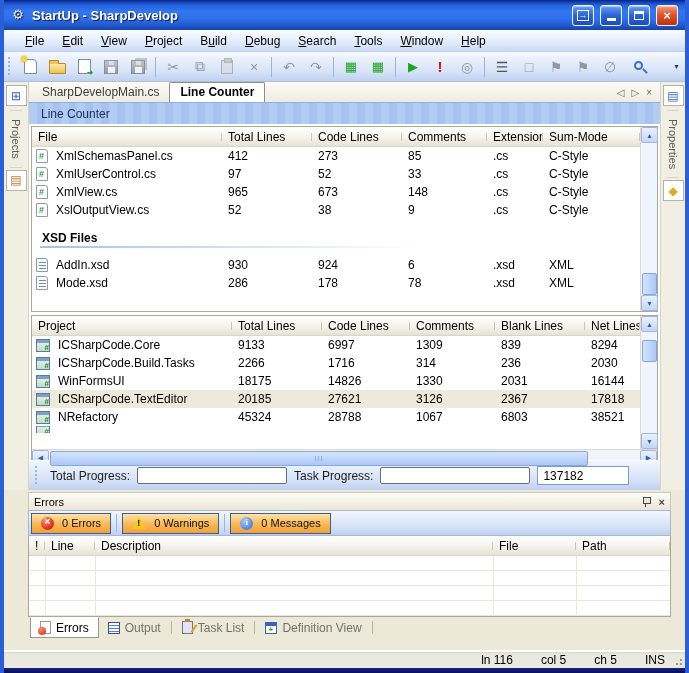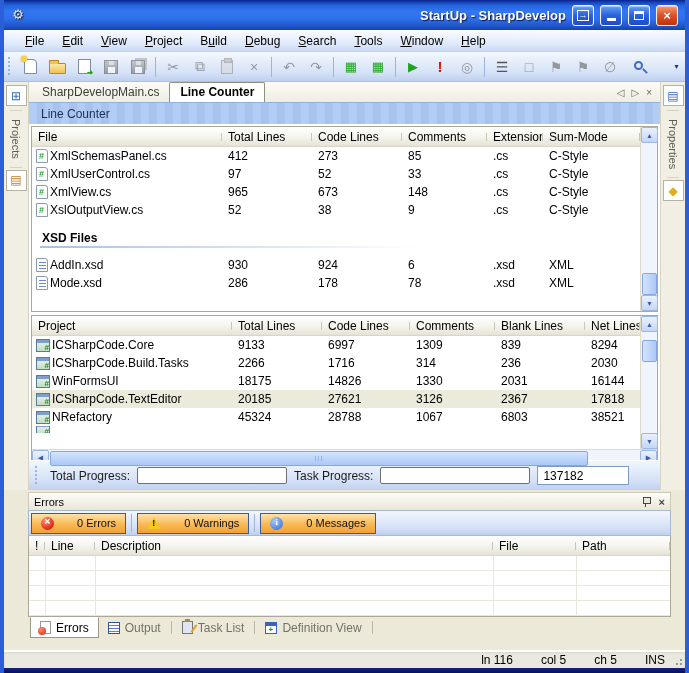--- a/index.html
+++ b/index.html
@@ -4,21 +4,21 @@
 <style>
   * { box-sizing:border-box; margin:0; padding:0; }
   html,body { width:689px; height:673px; }
   body { font-family:"Liberation Sans", sans-serif; font-size:12px; color:#000; background:#ece9d8; overflow:hidden; }
   .frame { position:relative; width:689px; height:673px; border-left:4px solid #2a5fd7; border-right:4px solid #2a5fd7; background:#ece9d8; display:flex; flex-direction:column; }
 
   
   .titlebar { height:30px; flex:none; display:flex; align-items:center; gap:6px; padding:0 7px 0 6px;
     background:linear-gradient(180deg,#0b2190 0%,#1445b4 8%,#2463de 18%,#3376f0 38%,#2f70ec 62%,#2058ce 85%,#1643a4 100%); }
   .app-icon { width:16px; height:16px; color:#e4e4e4; font-size:13px; line-height:16px; text-align:center; text-shadow:1px 1px 1px #123; flex:none; }
-  .wtitle { flex:1; color:#fff; font-weight:bold; font-size:13px; text-shadow:1px 1px 1px #0a1a50; white-space:nowrap; overflow:hidden;text-align:right; }
+  .wtitle { flex:1; color:#fff; font-weight:bold; font-size:13px; text-shadow:1px 1px 1px #0a1a50; white-space:nowrap; overflow:hidden; }
   .tbb { width:22px; height:21px; flex:none; border:1px solid #eef3ff; border-radius:3px; display:flex; align-items:center; justify-content:center;
     background:linear-gradient(#64a0f8,#2a62d8 50%,#1c4ec0); color:#fff; box-shadow:inset 0 1px 1px rgba(255,255,255,.5); }
   .tbb.close { background:linear-gradient(#f39b76,#dd4f24 50%,#bf3210); }
   .glyph-min { width:9px; height:3px; background:#fff; margin-top:9px; }
   .glyph-max { width:10px; height:9px; border:1px solid #fff; border-top:3px solid #fff; }
   .boxarrow { width:12px; height:11px; border:1px solid #fff; font-size:9px; line-height:9px; text-align:center; color:#fff; }
   .xglyph { font-size:13px; font-weight:bold; line-height:13px; }
 
   
   .menubar { height:22px; flex:none; display:flex; align-items:center; padding-left:12px;
@@ -79,21 +79,21 @@
   .projtop { flex:1; display:flex; min-height:0; }
   .thead { display:grid; height:20px; flex:none; align-items:center; background:linear-gradient(#ffffff,#f4f3ec 55%,#e6e3d5); border-bottom:1px solid #d9d6c9; }
   .th { padding:0 6px; position:relative; white-space:nowrap; overflow:hidden; }
   .th::after { content:""; position:absolute; right:0; top:3px; bottom:3px; width:1px; background:#c9c6b6; }
   .grid-files { grid-template-columns:190px 90px 90px 85px 56px 1fr; }
   .grid-proj  { grid-template-columns:200px 90px 88px 85px 90px 1fr; }
   .tr { display:grid; height:18px; align-items:center; }
   .tr.hl { background:#ebeadb; }
   .tr.clip { height:7px; overflow:hidden; }
   .td { padding:0 6px; white-space:nowrap; overflow:hidden; }
-  .fc { display:flex; align-items:center; gap:2px; padding-left:4px; }
+  .fc { display:flex; align-items:center; gap:8px; padding-left:4px; }
   .grp { font-weight:bold; padding:12px 6px 1px 10px; }
   .grpline { height:2px; width:380px; margin-left:8px; background:linear-gradient(90deg,#a9c0e2,#ffffff); }
   .fic { width:12px; height:14px; flex:none; background:#fff; border:1px solid #8a9ab0; border-radius:0 3px 0 0; position:relative; }
   .fic.cs::after { content:"#"; position:absolute; left:2px; top:1px; font-size:9px; font-weight:bold; color:#28a038; }
   .fic.xsd::after { content:""; position:absolute; left:2px; top:3px; width:7px; height:7px;
     background:repeating-linear-gradient(#6a8ad0 0 1px, transparent 1px 3px); }
   .pic { width:14px; height:13px; flex:none; background:linear-gradient(#eef4ee,#c2ddc4); border:1px solid #547c9c; position:relative; }
   .pic::before { content:""; position:absolute; left:0; top:0; right:0; height:3px; background:#7e9ecb; }
   .pic::after { content:"#"; position:absolute; right:0px; bottom:-1px; font-size:8px; font-weight:bold; color:#1f8a30; }
 
@@ -121,21 +121,21 @@
   
   .errors-region { flex:none; margin:2px 14px 12px 24px; }
   .e-header { height:18px; display:flex; align-items:center; padding:0 5px; background:linear-gradient(#fdfdfa,#e9e6d6); border:1px solid #cdcaba; border-bottom:none; }
   .e-title { flex:1; font-size:11px; }
   .pin { width:10px; height:12px; position:relative; margin-right:8px; }
   .pin::before { content:""; position:absolute; left:2px; top:1px; width:6px; height:5px; border:1px solid #444; background:#e8e8e0; }
   .pin::after { content:""; position:absolute; left:4px; top:7px; width:1px; height:4px; background:#444; }
   .e-close { color:#444; font-size:11px; font-weight:bold; }
   .e-btnrow { height:26px; display:flex; align-items:center; gap:5px; padding:0 2px; border:1px solid #a9b7d6;
     background:linear-gradient(#f2f7fe,#d3e0f6 70%,#bfd1f0); }
-  .ebtn { display:flex; align-items:center; gap:23px; height:21px; padding:0 9px; font-size:11px; color:#111;
+  .ebtn { display:flex; align-items:center; gap:8px; height:21px; padding:0 9px; font-size:11px; color:#111;
     background:linear-gradient(#ffe2ab,#f9b854 55%,#f2a136); border:1px solid #3d5a9a; }
   .bsep { width:1px; height:18px; background:#9fb4da; }
   .bi-err { width:13px; height:13px; border-radius:50%; background:radial-gradient(circle at 35% 30%,#ff9070,#e23420 60%,#a81608); position:relative; }
   .bi-err::after { content:"\00d7"; position:absolute; left:0; right:0; top:-1px; text-align:center; color:#fff; font-size:10px; font-weight:bold; }
   .bi-warn { width:0; height:0; border-left:7px solid transparent; border-right:7px solid transparent; border-bottom:12px solid #f6c71c; position:relative; }
   .bi-warn::after { content:"!"; position:absolute; left:-2px; top:1px; color:#222; font-size:9px; font-weight:bold; }
   .bi-msg { width:13px; height:13px; border-radius:50%; background:radial-gradient(circle at 35% 30%,#a6c8fa,#2a68d8); position:relative; }
   .bi-msg::after { content:"i"; position:absolute; left:0; right:0; top:0px; text-align:center; color:#fff; font-size:9px; font-weight:bold; font-family:"Liberation Serif",serif; }
   .e-table { border:1px solid #aca899; border-top:none; background:#fff; height:81px; display:flex; flex-direction:column; }
   .grid-err { grid-template-columns:16px 50px 398px 83px 1fr; }

